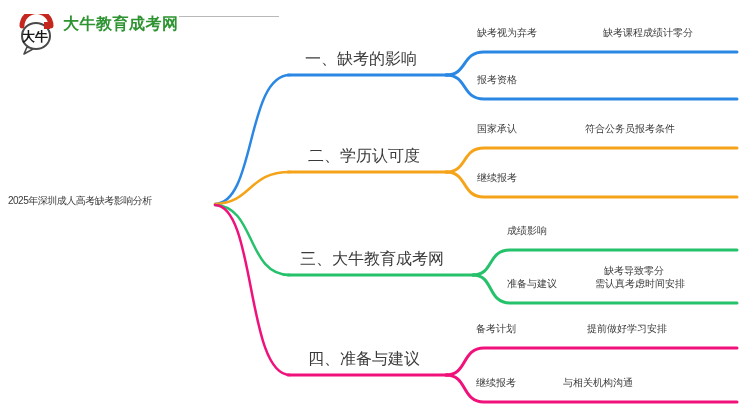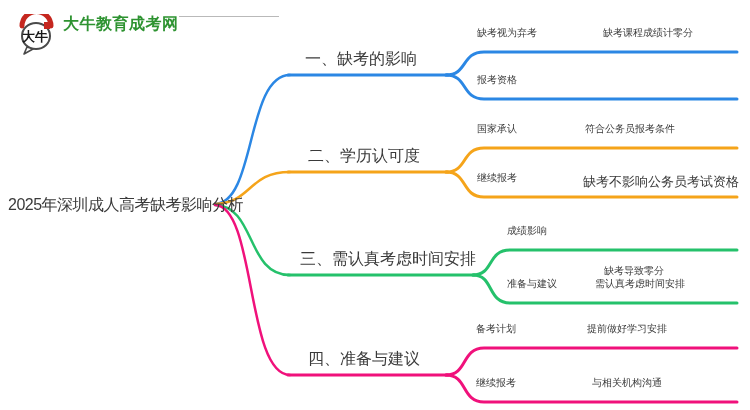--- a/index.html
+++ b/index.html
@@ -1,21 +1,21 @@
 <!DOCTYPE html>
 <html><head>
 <meta charset="utf-8">
 <style>
   html,body{margin:0;padding:0;background:#ffffff;}
   body{width:750px;height:410px;overflow:hidden;font-family:"Liberation Sans","DejaVu Sans",sans-serif;}
   .stage{position:relative;width:750px;height:410px;}
   .map-lines{position:absolute;left:0;top:0;width:750px;height:410px;}
   .map-lines path{fill:none;stroke-linecap:round;}
   .node{position:absolute;white-space:nowrap;color:#3a3a3a;line-height:1.2;}
-  .root{font-size:16px;letter-spacing:-0.5px;}
+  .root{font-size:10px;letter-spacing:-0.5px;}
   .title{font-size:16px;}
   .cat,.leaf{font-size:10px;}
   .small{font-size:13px;}
   
   .logo{position:absolute;left:18px;top:14px;display:flex;align-items:flex-start;cursor:pointer;}
   .logo-icon{width:38px;height:42px;margin-right:7px;}
   .logo-text{display:flex;flex-direction:row;}
   .logo-title{font-size:16px;font-weight:bold;color:#2e9331;letter-spacing:0.5px;}
   .logo-divider{height:1px;background:#b9b9b9;margin:2px 0 1px 0;width:100px;}
   .logo-domain{font-size:13px;font-weight:bold;color:#2e9331;letter-spacing:0.2px;}
@@ -67,27 +67,26 @@
 
   <span class="node title" style="left:305px;top:49px;">一、缺考的影响</span>
   <span class="node cat" style="left:477px;top:27px;">缺考视为弃考</span>
   <span class="node leaf" style="left:603px;top:27px;">缺考课程成绩计零分</span>
   <span class="node cat" style="left:477px;top:74px;">报考资格</span>
 
   <span class="node title" style="left:308px;top:146px;">二、学历认可度</span>
   <span class="node cat" style="left:477px;top:123px;">国家承认</span>
   <span class="node leaf" style="left:585px;top:123px;">符合公务员报考条件</span>
   <span class="node cat" style="left:477px;top:172px;">继续报考</span>
-  <span class="node leaf small" style="left:583px;top:174px;">缺考不影响公务员考试资格</span>
 
-  <span class="node title" style="left:300px;top:249px;">三、需认真考虑时间安排</span>
+  <span class="node title" style="left:300px;top:249px;">三、大牛教育成考网</span>
   <span class="node cat" style="left:507px;top:225px;">成绩影响</span>
   <span class="node leaf" style="left:604px;top:225px;margin-top:40px;">缺考导致零分</span>
   <span class="node cat" style="left:507px;top:278px;">准备与建议</span>
   <span class="node leaf" style="left:595px;top:278px;">需认真考虑时间安排</span>
 
   <span class="node title" style="left:308px;top:349px;">四、准备与建议</span>
   <span class="node cat" style="left:476px;top:323px;">备考计划</span>
   <span class="node leaf" style="left:587px;top:323px;">提前做好学习安排</span>
   <span class="node cat" style="left:476px;top:377px;">继续报考</span>
-  <span class="node leaf" style="left:592px;top:377px;text-align:right;">与相关机构沟通</span>
+  <span class="node leaf" style="left:563px;top:377px;text-align:right;">与相关机构沟通</span>
 
 </div>
 
 </body></html>

